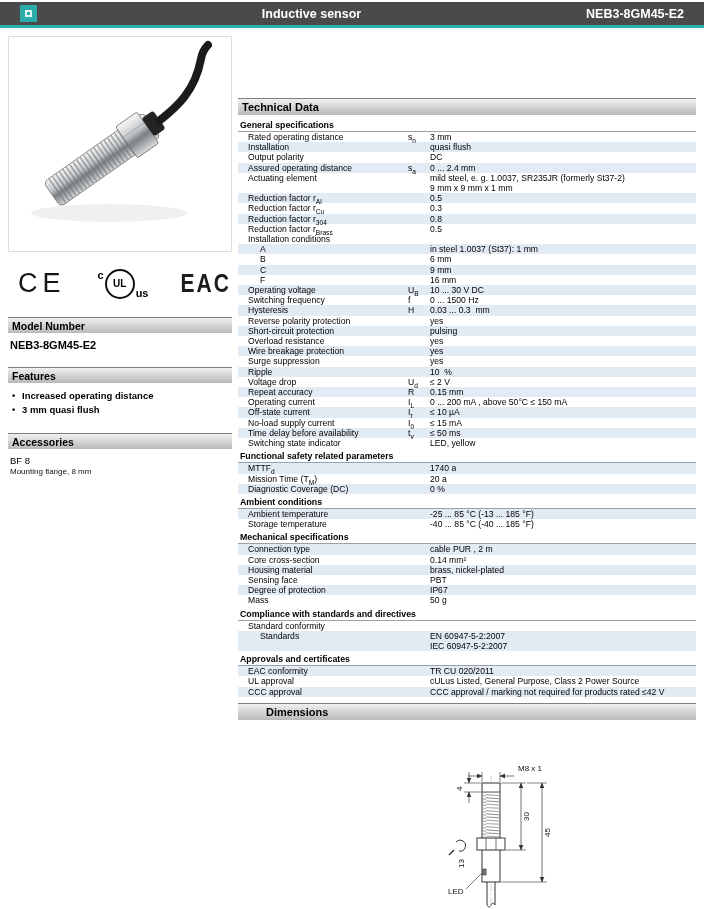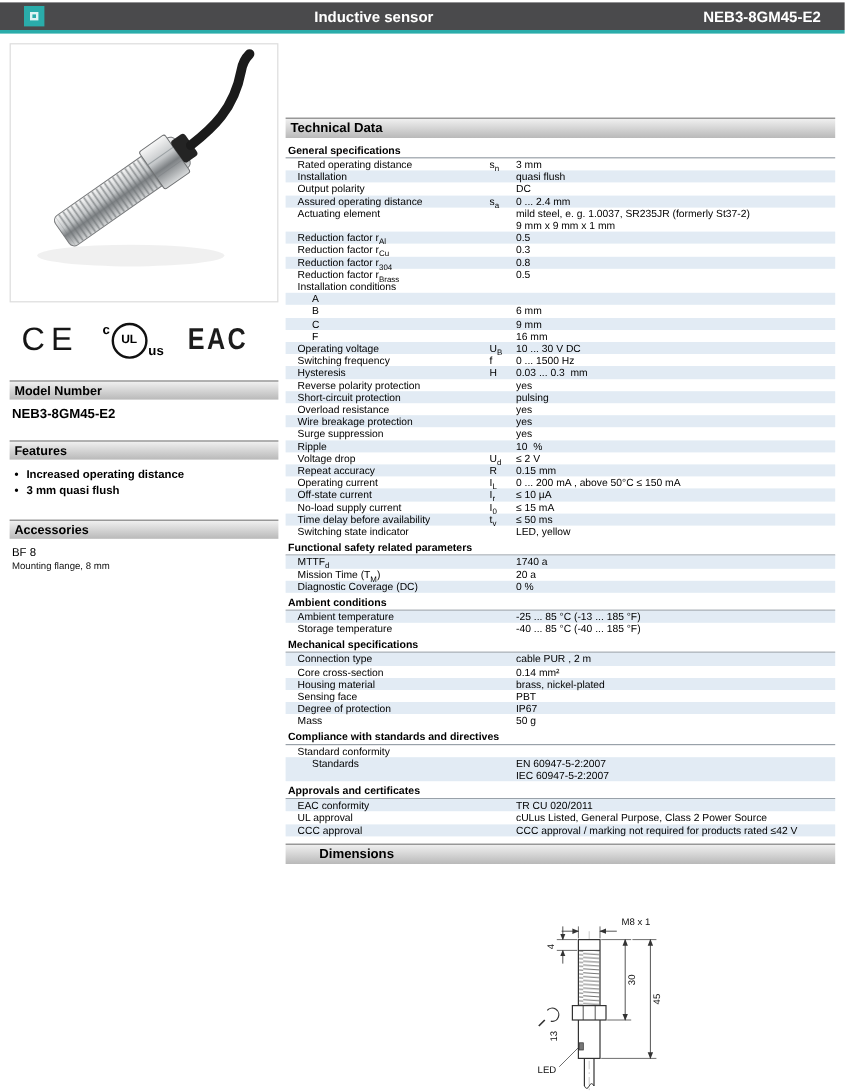--- a/index.html
+++ b/index.html
@@ -13,21 +13,21 @@
   .tb-title { flex:1; color:#fff; font-weight:bold; font-size:12.5px; }
   .tb-model { color:#fff; font-weight:bold; font-size:12.5px; }
   .accent-line { position:absolute; top:25px; left:0; width:704px; height:3px; background:#2aacaa; }
 
   
   .bar { height:16px; background:linear-gradient(#f0f0f0,#b9b9b9); border-top:1px solid #7f7f7f; display:flex; align-items:center; font-weight:bold; font-size:10.5px; padding:0 4px; }
 
   
   .left-col { position:absolute; left:8px; top:36px; width:224px; }
   .photo-box { width:224px; height:216px; border:1px solid #ddd; background:#fff; overflow:hidden; }
-  .marks { display:flex; align-items:center; gap:20px; padding:16px 8px 18px 10px; }
+  .marks { display:flex; align-items:center; gap:32px; padding:16px 8px 18px 10px; }
   .ce-mark { font-size:27px; letter-spacing:5px; color:#161616; }
   .ul-mark { display:flex; align-items:stretch; }
   .ul-c { font-size:11px; font-weight:bold; align-self:flex-start; margin-right:1px; }
   .ul-circle { width:30px; height:30px; border:2.5px solid #111; border-radius:50%; display:flex; align-items:center; justify-content:center; }
   .ul-text { font-weight:bold; font-size:10px; }
   .ul-us { font-size:11px; font-weight:bold; align-self:flex-end; margin-left:1px; }
   .eac-mark { font-size:21px; font-weight:bold; letter-spacing:2px; transform:scaleY(1.2); color:#1c1c1c; }
   .model-number { font-weight:bold; font-size:11px; margin:6px 0 16px 2px; }
   .features { list-style:none; margin:6px 0 16px 4px; }
   .features li { font-weight:bold; font-size:9.5px; line-height:14px; padding-left:10px; position:relative; }
@@ -201,20 +201,23 @@
         </span>
       </div>
       <div class="row">
         <span class="c-label">Installation conditions</span>
         <span class="c-symbol"></span>
         <span class="c-value"></span>
       </div>
       <div class="row shade">
         <span class="c-label" style="padding-left: 22px;">A</span>
         <span class="c-symbol"></span>
+        <span class="c-value">
+          <div>in steel 1.0037 (St37): 1 mm</div>
+        </span>
       </div>
       <div class="row">
         <span class="c-label" style="padding-left: 22px;">B</span>
         <span class="c-symbol"></span>
         <span class="c-value">
           <div>6 mm</div>
         </span>
       </div>
       <div class="row shade">
         <span class="c-label" style="padding-left: 22px;">C</span>

